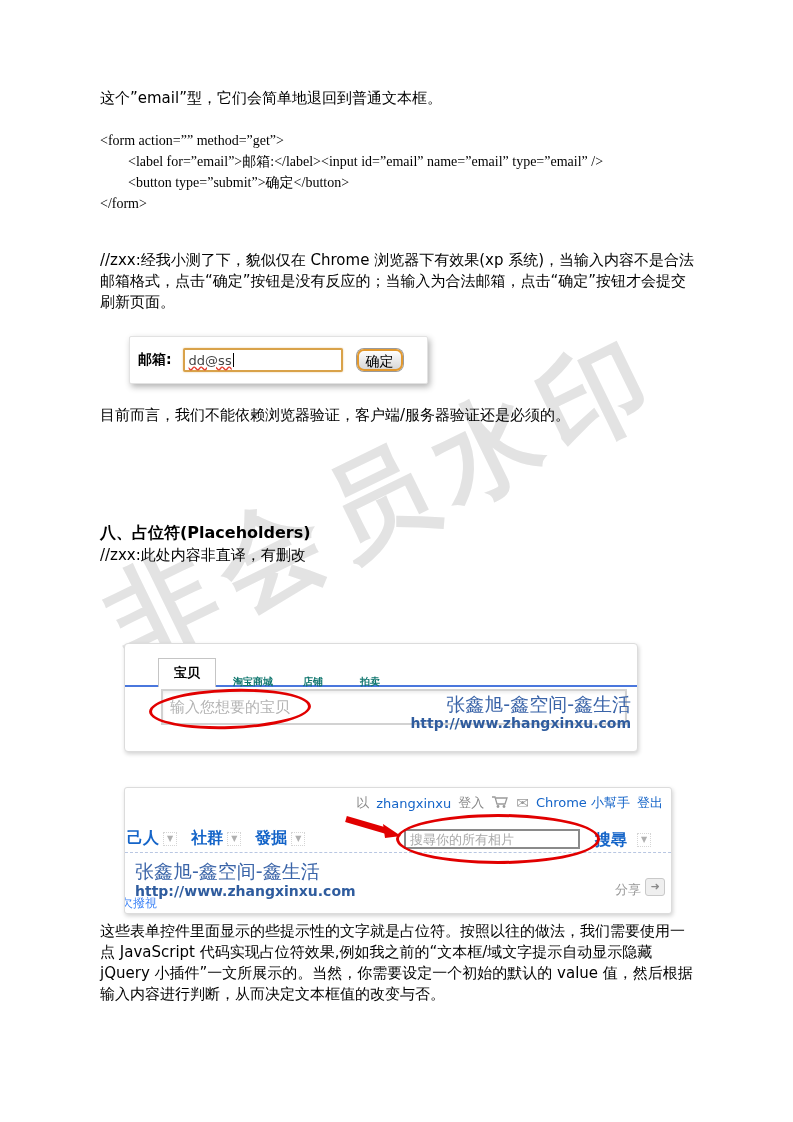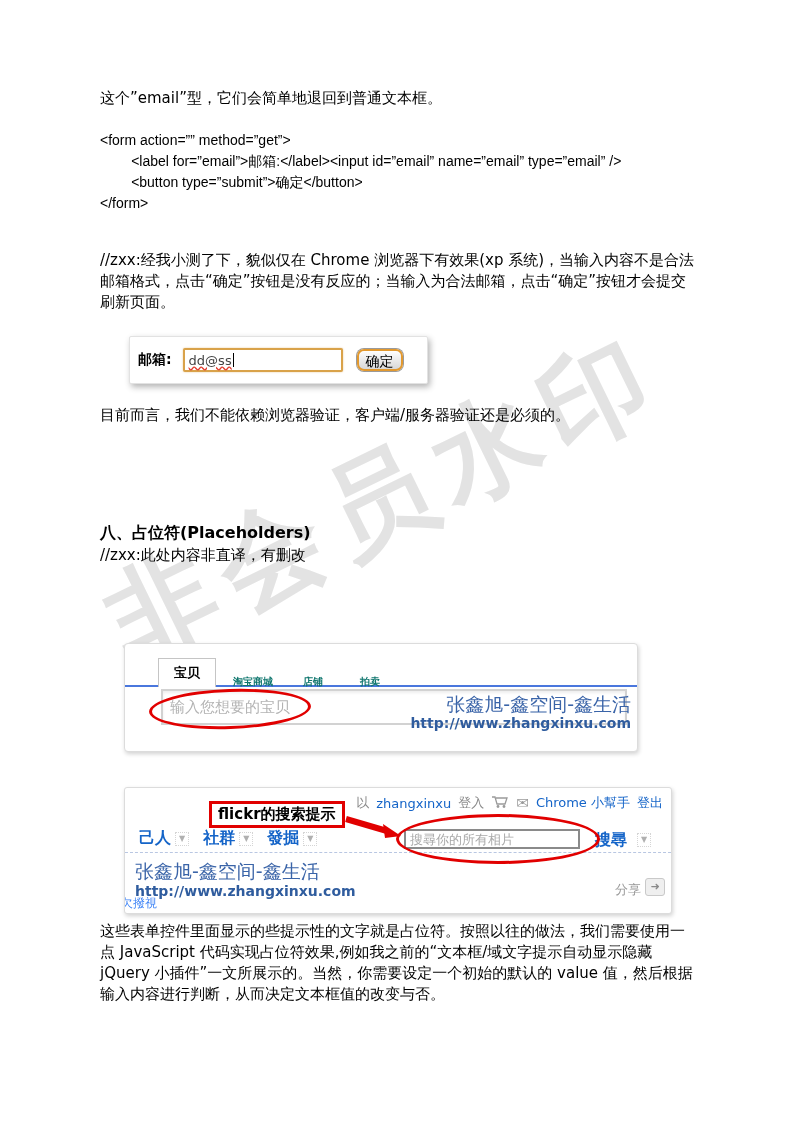--- a/index.html
+++ b/index.html
@@ -10,21 +10,21 @@
   
   .watermark{
     position:absolute;left:138px;top:572px;z-index:0;
     font-size:106px;line-height:1;font-weight:bold;color:#e3e3e3;
     letter-spacing:14px;white-space:nowrap;
     transform:rotate(-26deg);transform-origin:left bottom;
     user-select:none;
   }
   
   .txt{position:absolute;left:100px;width:597px;font-size:15px;line-height:21px;z-index:1;}
-  .codeblock{font-family:Liberation Sans, sans-serif;font-size:14px;line-height:21px;white-space:pre-wrap;word-break:break-all;}
+  .codeblock{font-family:Liberation Serif, serif;font-size:14px;line-height:21px;white-space:pre-wrap;word-break:break-all;}
   .h2{font-size:16px;font-weight:bold;}
   
   .emailcard{
     position:absolute;left:129px;top:336px;width:299px;height:48px;z-index:1;
     background:#fff;border:1px solid #e2e2e2;border-radius:2px;
     box-shadow:2px 3px 6px rgba(0,0,0,0.30);
     display:flex;align-items:center;padding-left:8px;box-sizing:border-box;
   }
   .emailcard .lbl{font-size:14px;font-weight:bold;}
   .emailbox{
@@ -71,21 +71,21 @@
   }
   .fklogin{position:absolute;right:8px;top:6px;font-size:13px;color:#8a8a8a;display:flex;align-items:center;gap:7px;white-space:nowrap;}
   .fklogin .blue{color:#1464c8;}
   .fklogin .gicon{color:#9a9a9a;font-size:15px;line-height:1;}
   .fkcallout{
     position:absolute;left:84px;top:13px;z-index:6;background:#fff;
     border:3px solid #e10000;padding:1px 6px;
     font-size:15px;font-weight:bold;color:#000;white-space:nowrap;
   }
   .fkarrow{position:absolute;left:218px;top:26px;z-index:6;}
-  .fknav{position:absolute;left:2px;top:40px;z-index:2;font-size:16px;font-weight:bold;color:#1464c8;display:flex;align-items:center;white-space:nowrap;margin-left:12px;}
+  .fknav{position:absolute;left:2px;top:40px;z-index:2;font-size:16px;font-weight:bold;color:#1464c8;display:flex;align-items:center;white-space:nowrap;}
   .fknav .item{margin-right:4px;}
   .drop{
     display:inline-block;font-size:8px;color:#b0b0b0;border:1px dotted #d5d5d5;
     padding:2px 3px;margin-right:14px;vertical-align:3px;line-height:1;
   }
   .fkinput{
     position:absolute;left:279px;top:41px;width:176px;height:20px;box-sizing:border-box;z-index:2;
     border:2px solid #8a8a8a;background:#fff;font-size:13px;color:#a9a9a9;line-height:17px;padding-left:4px;
     overflow:hidden;white-space:nowrap;
   }
@@ -155,21 +155,20 @@
           <path d="M1 2 h3 l2 7 h8 l2-6 h-11" fill="none" stroke="#9a9a9a" stroke-width="1.3"></path>
           <circle cx="7" cy="11.5" r="1.4" fill="#9a9a9a"></circle>
           <circle cx="13" cy="11.5" r="1.4" fill="#9a9a9a"></circle>
         </svg>
     </span>
     <span class="gicon">✉</span>
     <span class="blue">Chrome 小幫手</span>
     <span class="blue">登出</span>
   </div>
 
-  <div class="fkcallout">flickr的搜索提示</div>
   <svg class="fkarrow" width="62" height="26" viewBox="0 0 62 26">
     <line x1="3" y1="5" x2="44" y2="17" stroke="#e10000" stroke-width="6"></line>
     <polygon points="58,22 40,10 42,24" fill="#e10000"></polygon>
   </svg>
 
   <div class="fknav">
     <span class="item">己人</span>
       <span class="drop">▼</span>
     <span class="item">社群</span>
       <span class="drop">▼</span>

